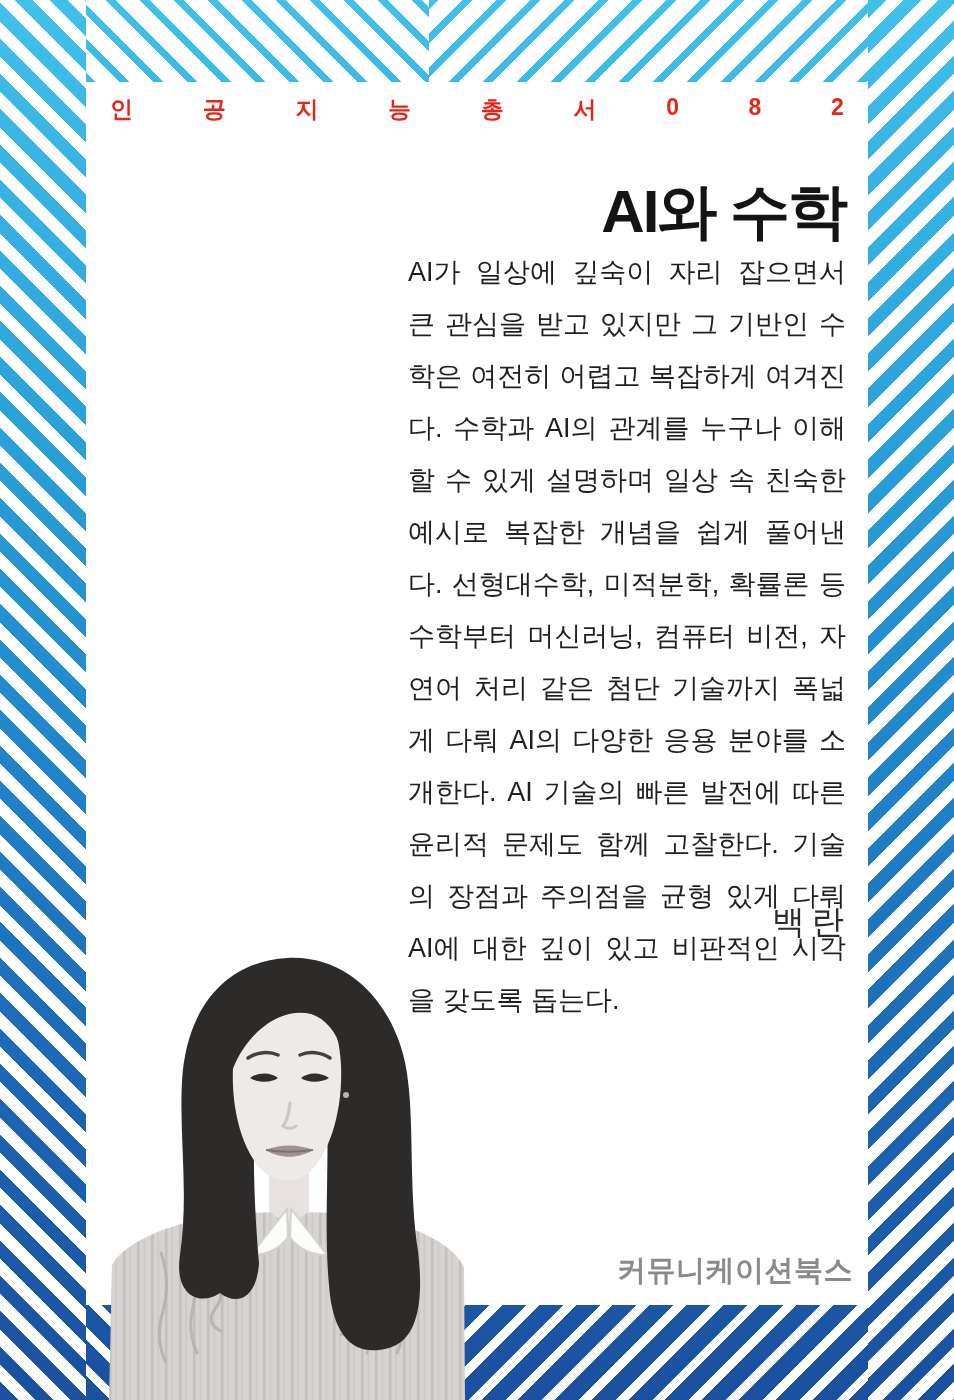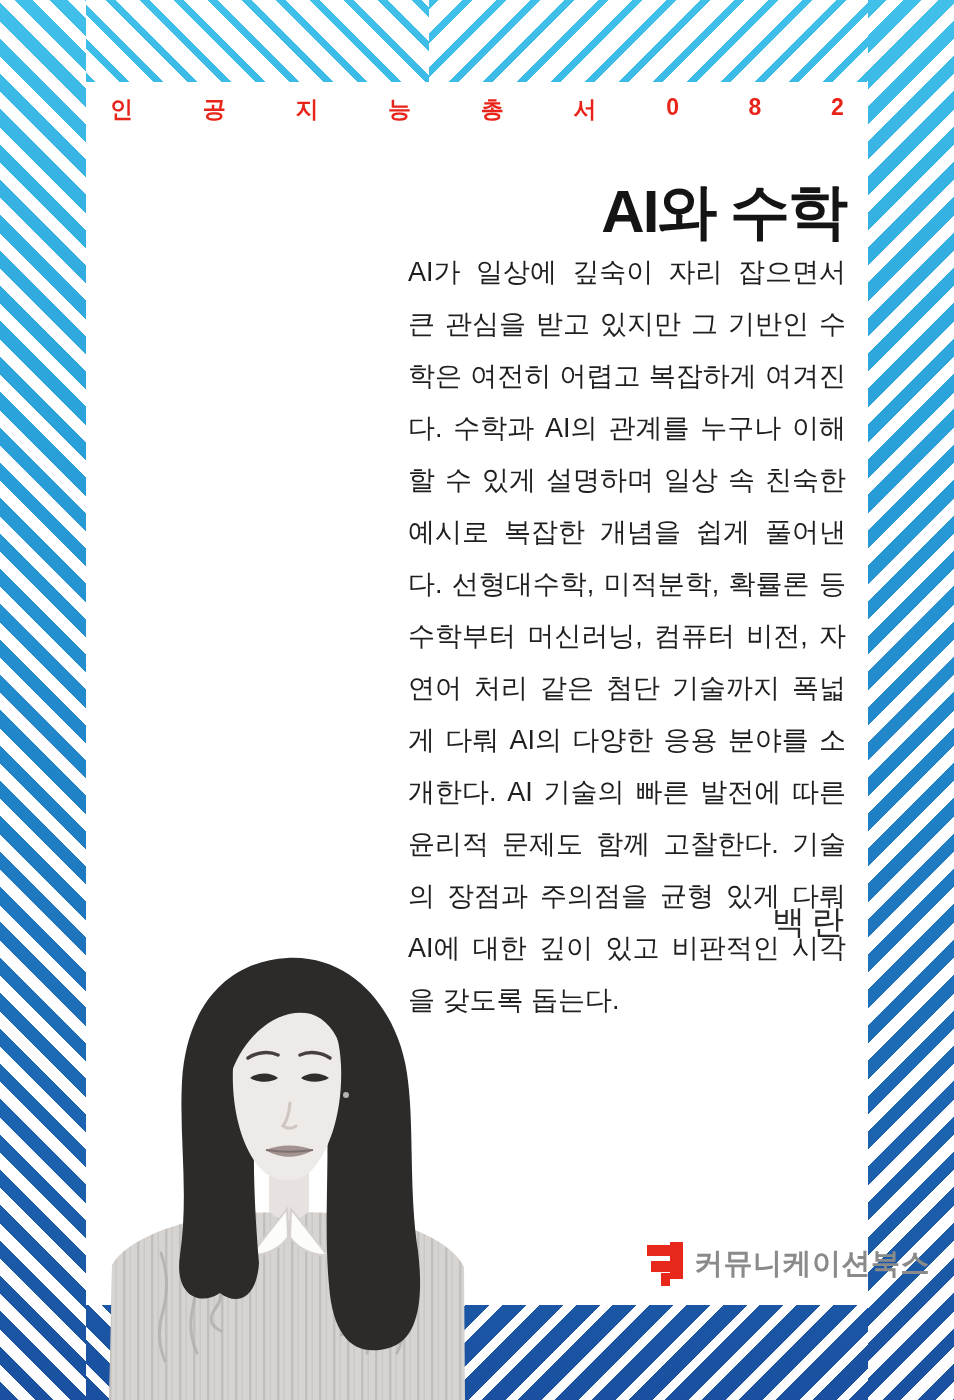--- a/index.html
+++ b/index.html
@@ -38,22 +38,22 @@
   .description{
     position:absolute;left:408px;top:246px;width:438px;
     font-size:27px;line-height:52px;color:#1f1f1f;
     text-align:justify;word-break:break-all;z-index:4;
   }
   .author-name{
     position:absolute;left:86px;top:900px;width:764px;text-align:right;
     font-size:33px;color:#2b2b2b;letter-spacing:0.18em;z-index:4;
   }
   .publisher{
-    position:absolute;left:647px;top:1240px;height:48px;
-    display:flex;align-items:center;gap:11px;z-index:4;
+    position:absolute;left:617px;top:1240px;height:48px;
+    display:flex;align-items:center;gap:11px;z-index:4;flex-direction:column;
   }
   .publisher-text{
     color:#8a8a8a;font-size:29px;font-weight:700;letter-spacing:0.5px;white-space:nowrap;
   }
   .portrait{position:absolute;left:103px;top:953px;width:368px;height:447px;z-index:5;}
 </style>
 </head>
 <body>
 
 <div class="page">

